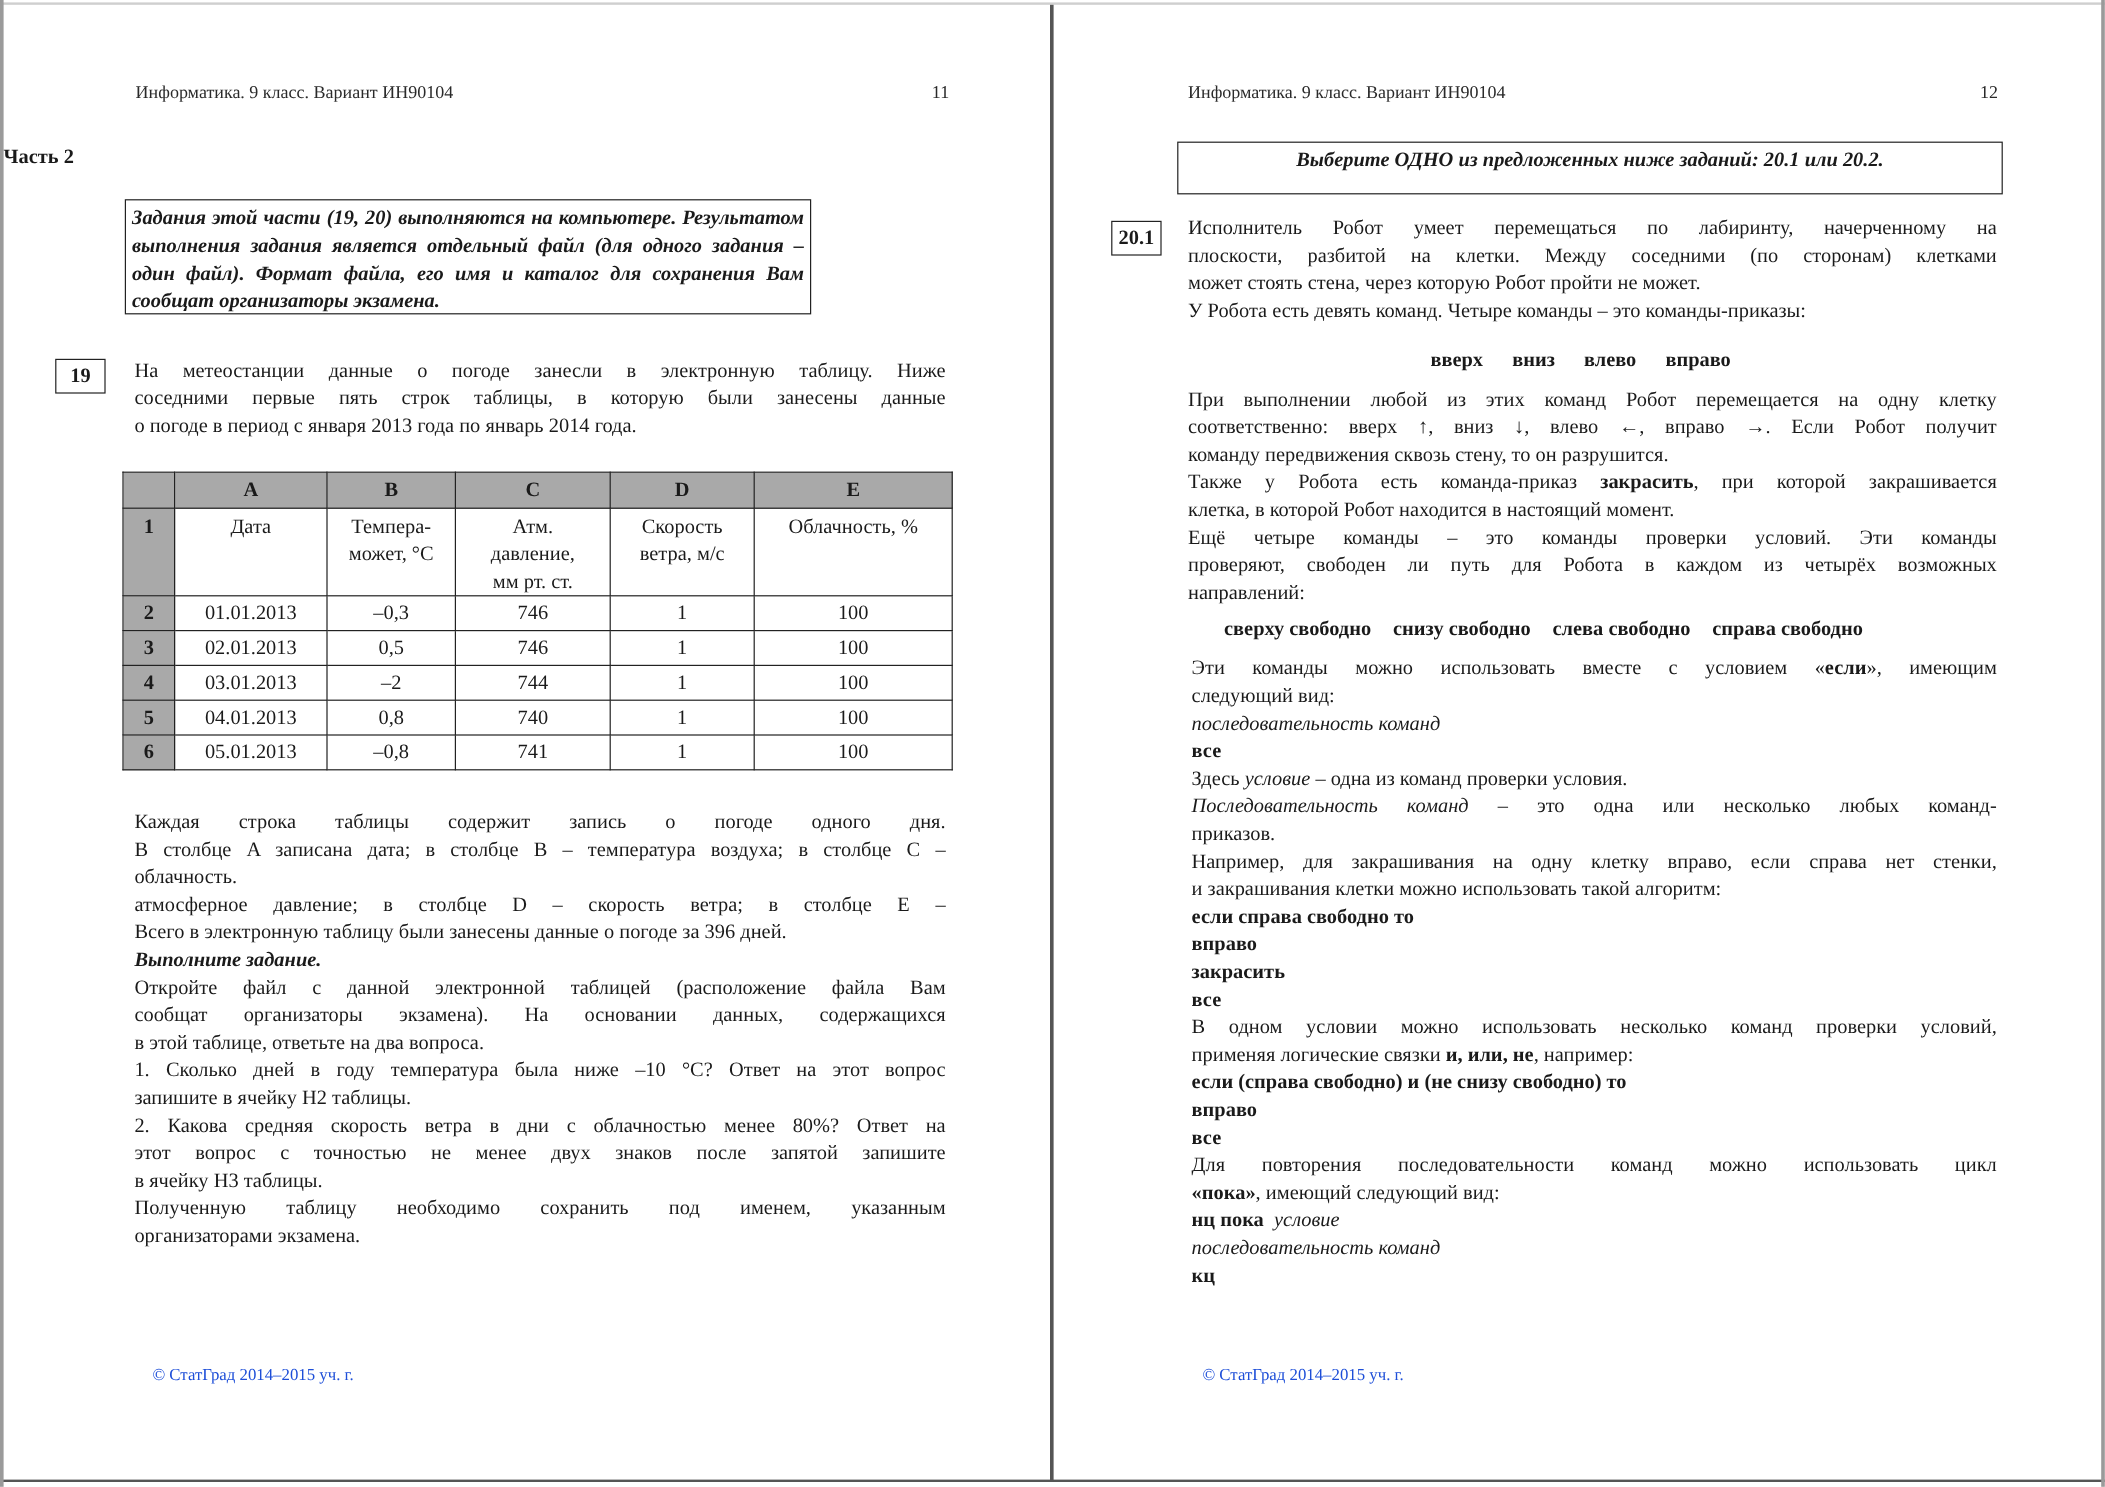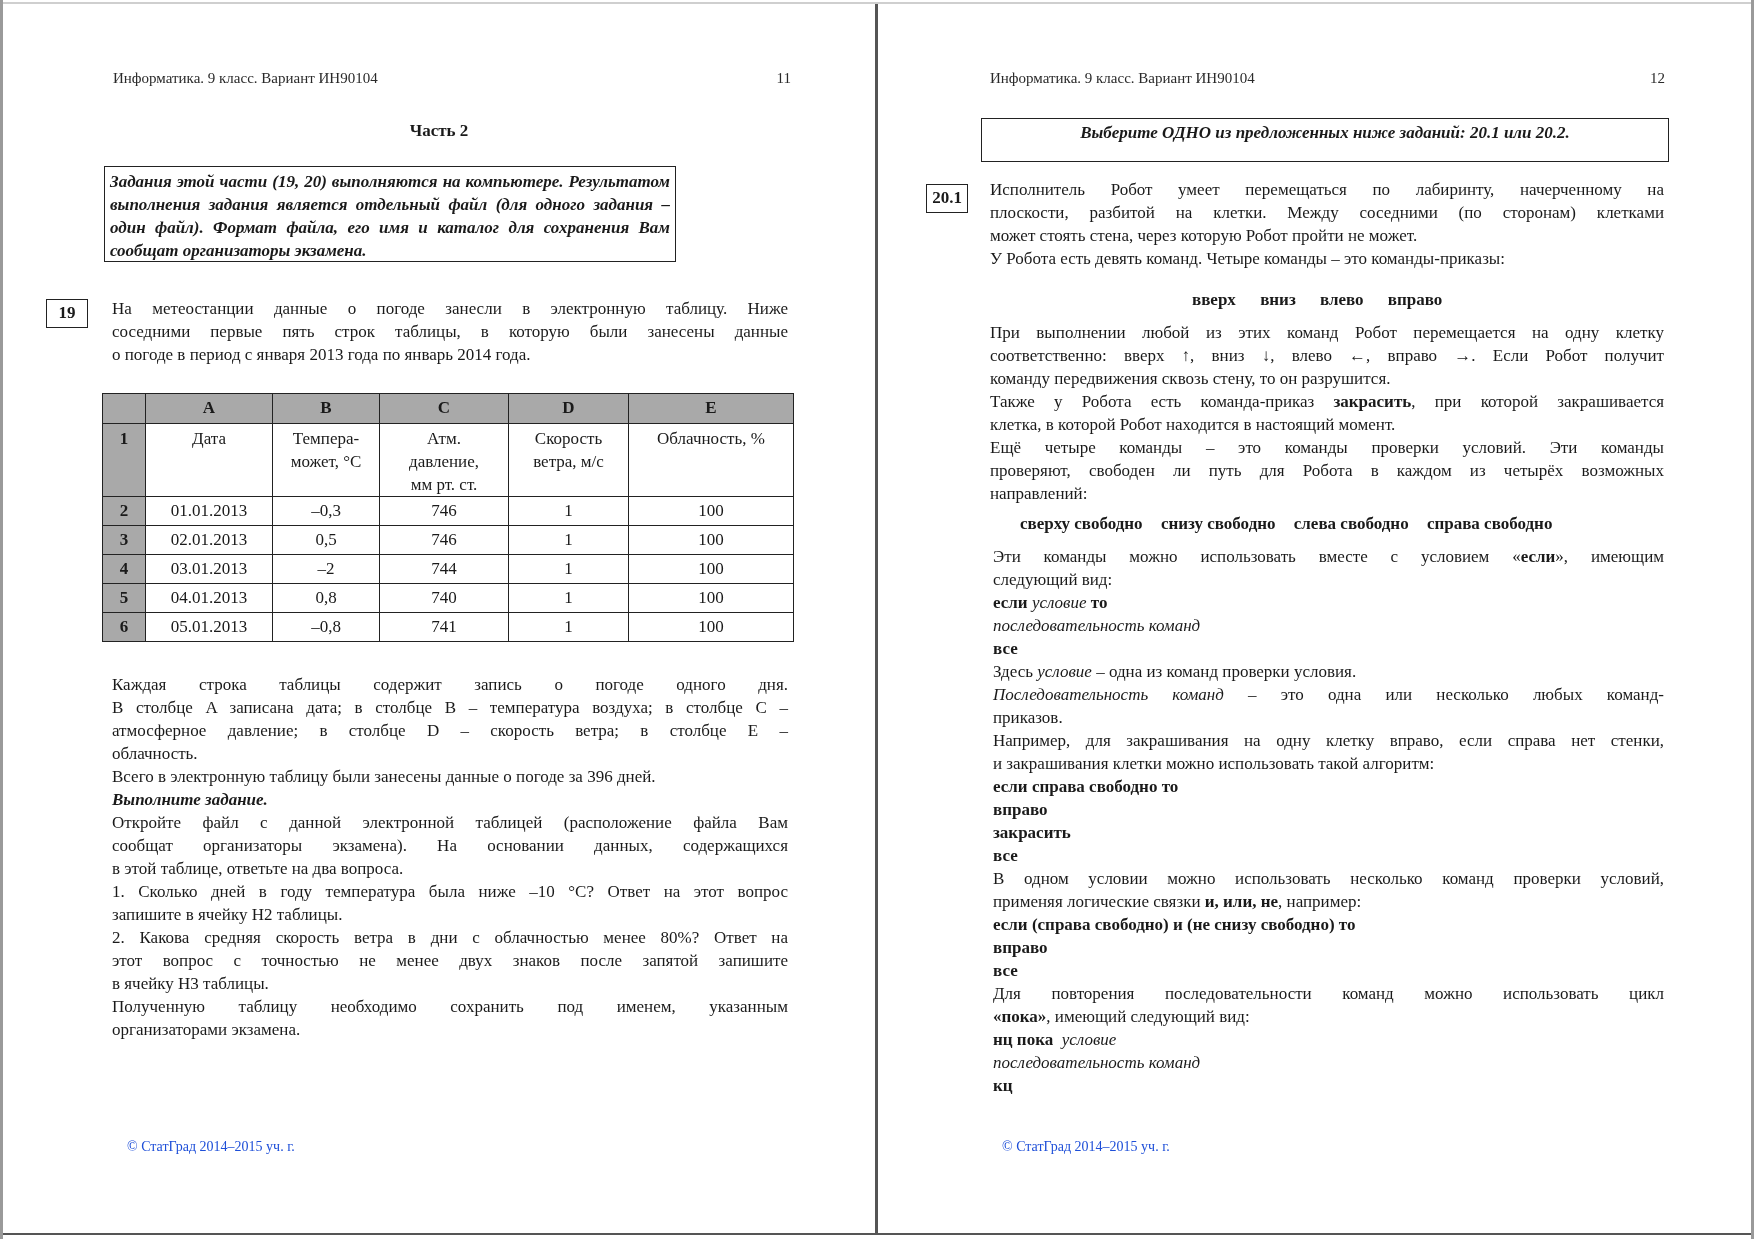--- a/index.html
+++ b/index.html
@@ -15,21 +15,21 @@
   .page { position: absolute; top: 0; height: 1239px; }
   .page-left { left: 3px; width: 872px; }
   .page-right { left: 878px; width: 873px; }
 
   .run-head { position: absolute; top: 70px; font-size: 15px; color: #2a2a2a; }
   .page-left .run-head { left: 110px; width: 678px; }
   .page-right .run-head { left: 110px; width: 675px; }
   .run-head .pn { position: absolute; right: 0; top: 0; }
   .footer { position: absolute; top: 1139px; font-size: 14px; color: #1d4ed8; }
 
-  .part-title { position: absolute; left: 3px; width: 872px; top: 121px; text-align: center; font-weight: bold; font-size: 17px; }
+  .part-title { position: absolute; left: 3px; width: 872px; top: 121px; font-weight: bold; font-size: 17px; }
 
   .notice-box {
     position: absolute; left: 104px; top: 166px; width: 572px; height: 96px;
     border: 1.5px solid #222; box-sizing: border-box; padding: 3px 5px;
     font-style: italic; font-weight: bold; font-size: 17px; line-height: 23px; text-align: justify;
   }
 
   .task-num {
     position: absolute; border: 1.5px solid #222; box-sizing: border-box;
     font-weight: bold; font-size: 17px; text-align: center; line-height: 26px;
@@ -150,22 +150,22 @@
     <td>741</td>
     <td>1</td>
     <td>100</td>
   </tr>
 </tbody>
   </table>
 
 <div class="para" style="left:112px; top:673px; width:676px;">
   <span class="ln">Каждая строка таблицы содержит запись о погоде одного дня.</span>
   <span class="ln">В столбце A записана дата; в столбце B – температура воздуха; в столбце C –</span>
+  <span class="ln end">облачность.</span>
   <span class="ln">атмосферное давление; в столбце  D – скорость ветра; в столбце E –</span>
-  <span class="ln end">облачность.</span>
   <span class="ln end">Всего в электронную таблицу были занесены данные о погоде за 396 дней.</span>
   <span class="ln end" style="font-weight:bold;font-style:italic">Выполните задание.</span>
   <span class="ln">Откройте файл с данной электронной таблицей (расположение файла Вам</span>
   <span class="ln">сообщат организаторы экзамена). На основании данных, содержащихся</span>
   <span class="ln end">в этой таблице, ответьте на два вопроса.</span>
   <span class="ln">1. Сколько дней в году температура была ниже –10 °C? Ответ на этот вопрос</span>
   <span class="ln end">запишите в ячейку H2 таблицы.</span>
   <span class="ln">2. Какова средняя скорость ветра в дни с облачностью менее 80%? Ответ на</span>
   <span class="ln">этот вопрос с точностью не менее двух знаков после запятой запишите</span>
   <span class="ln end">в ячейку H3 таблицы.</span>
@@ -212,21 +212,20 @@
 <div class="cmd-line" style="left:1020px; top:514px;">
   <span style="margin-right:14px">сверху свободно</span>
   <span style="margin-right:14px">снизу свободно</span>
   <span style="margin-right:14px">слева свободно</span>
   <span style="margin-right:0">справа свободно</span>
 </div>
 
 <div class="para" style="left:993px; top:545px; width:671px;">
   <span class="ln"><span>Эти команды можно использовать вместе с условием «</span><b>если</b><span>», имеющим</span></span>
   <span class="ln end">следующий вид:</span>
-  <span class="ln end"><b>если</b> <i>условие</i> <b>то</b></span>
   <span class="ln end" style="font-style:italic">последовательность команд</span>
   <span class="ln end" style="font-weight:bold">все</span>
   <span class="ln end"><span>Здесь </span><i>условие</i><span> – одна из команд проверки условия.</span></span>
   <span class="ln"><i>Последовательность команд</i><span> – это одна или несколько любых команд-</span></span>
   <span class="ln end">приказов.</span>
   <span class="ln">Например, для закрашивания на одну клетку вправо, если справа нет стенки,</span>
   <span class="ln end">и закрашивания клетки можно использовать такой алгоритм:</span>
   <span class="ln end" style="font-weight:bold">если справа свободно то</span>
   <span class="ln end" style="font-weight:bold">вправо</span>
   <span class="ln end" style="font-weight:bold">закрасить</span>

